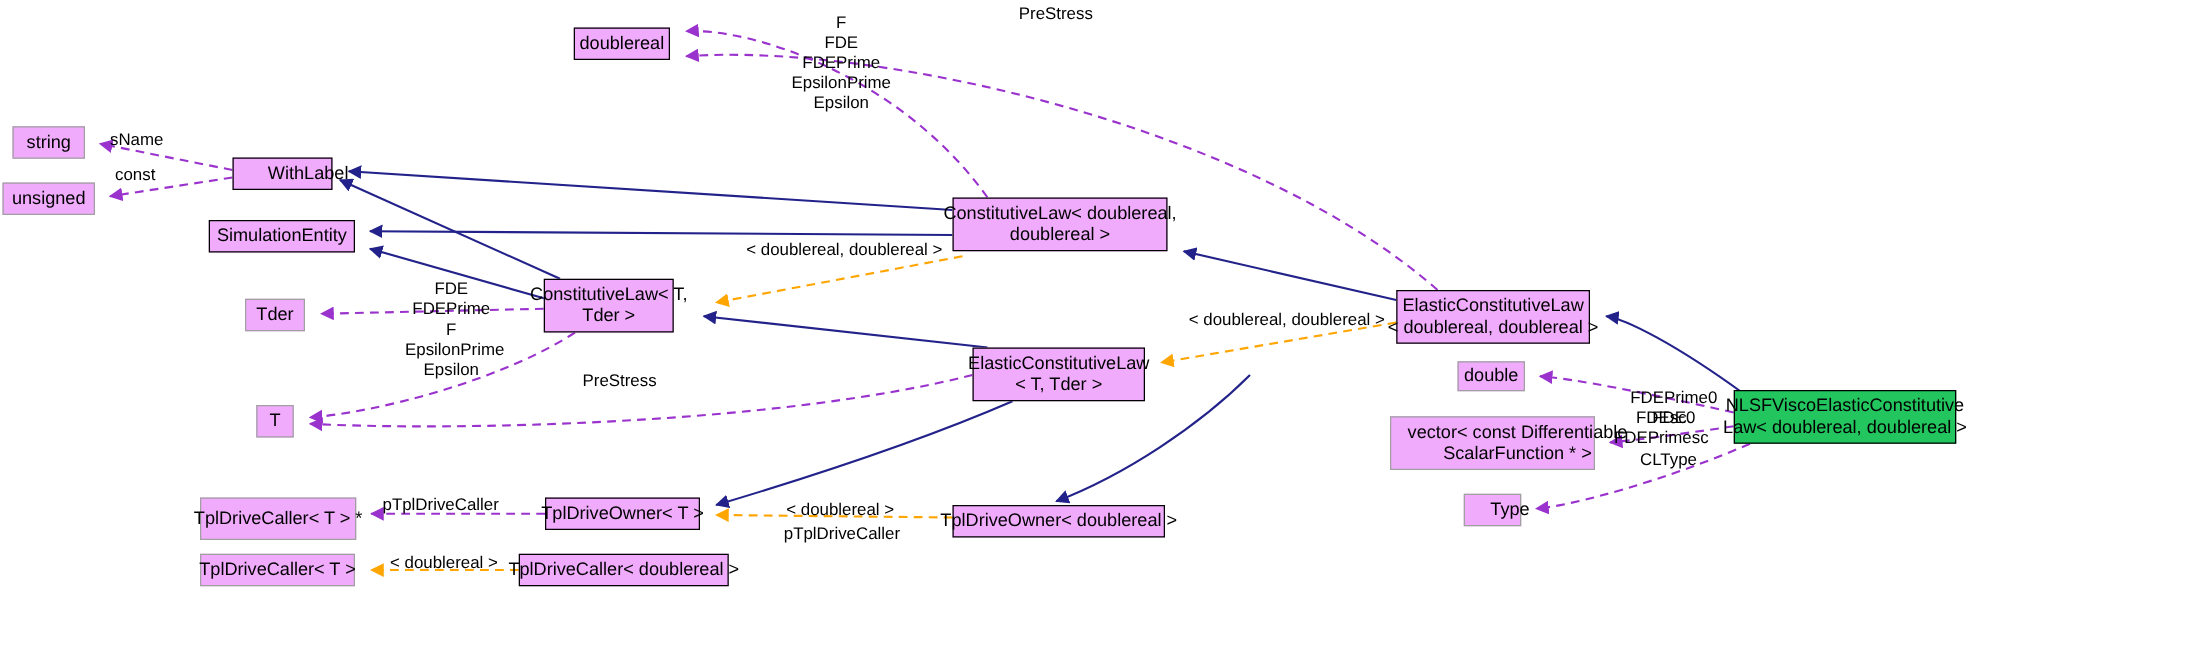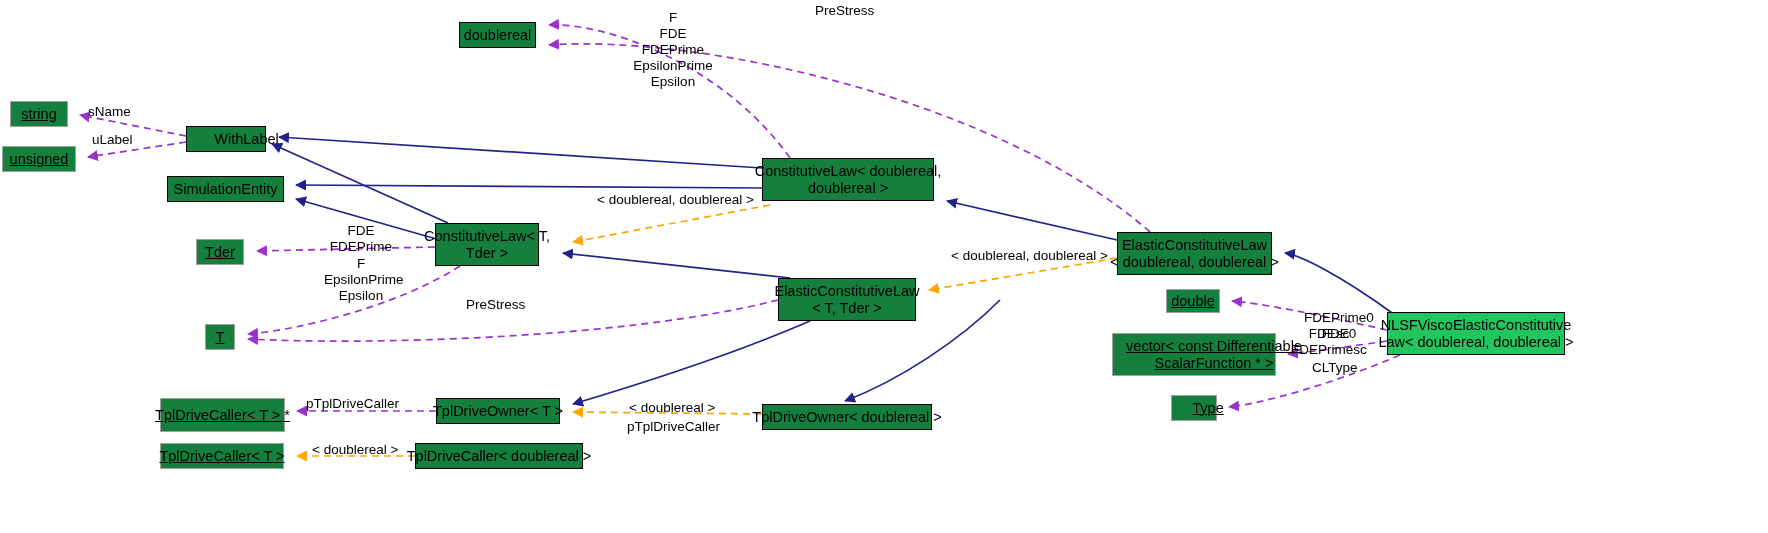--- a/index.html
+++ b/index.html
@@ -9,27 +9,27 @@
     background:#ffffff;
     font-family:"Liberation Sans","DejaVu Sans",sans-serif;
     overflow:hidden;
   }
   svg.edges{position:absolute;left:0;top:0;width:1768px;height:533px;pointer-events:none;}
   .node{
     position:absolute;
     box-sizing:border-box;
     display:flex;align-items:center;justify-content:center;
     text-align:center;
-    background:#15803d;
+    background:#f0abfc;
     color:#000000;
     line-height:1.12;
     white-space:pre;
   }
   .node.doc{border:1.5px solid #000000;font-size:14.5px;}
-  .node.undoc{border:1px solid #a0a0a0;font-size:14.5px;text-decoration:underline;}
+  .node.undoc{border:1px solid #a0a0a0;font-size:14.5px;}
   .node.current{border:1.5px solid #000000;background:#22c55e;font-size:14.5px;}
   .elabel{
     position:absolute;
     font-size:13.5px;
     color:#000000;
     text-align:center;
     line-height:1.18;
     white-space:pre;
   }
 </style>
@@ -109,21 +109,21 @@
 Law&lt; doublereal, doublereal &gt;</div>
     <div class="node undoc" style="left:160px;top:398px;width:125px;height:34px;">TplDriveCaller&lt; T &gt; *</div>
     <div class="node doc" style="left:436px;top:398px;width:124px;height:26px;">TplDriveOwner&lt; T &gt;</div>
     <div class="node doc" style="left:762px;top:404px;width:170px;height:26px;">TplDriveOwner&lt; doublereal &gt;</div>
     <div class="node undoc" style="left:160px;top:443px;width:124px;height:26px;">TplDriveCaller&lt; T &gt;</div>
     <div class="node doc" style="left:415px;top:443px;width:168px;height:26px;">TplDriveCaller&lt; doublereal &gt;</div>
   </div>
 
   <div>
     <div class="elabel" style="left:88px;top:104px;">sName</div>
-    <div class="elabel" style="left:92px;top:132px;">uLabel</div>
+    <div class="elabel" style="left:92px;top:132px;">const</div>
     <div class="elabel" style="left:628px;top:10px;width:90px;text-align:center;">F
 FDE
 FDEPrime
 EpsilonPrime
 Epsilon</div>
     <div class="elabel" style="left:815px;top:3px;">PreStress</div>
     <div class="elabel" style="left:325px;top:223px;width:72px;text-align:center;">FDE
 FDEPrime</div>
     <div class="elabel" style="left:324px;top:256px;width:74px;text-align:center;">F
 EpsilonPrime

